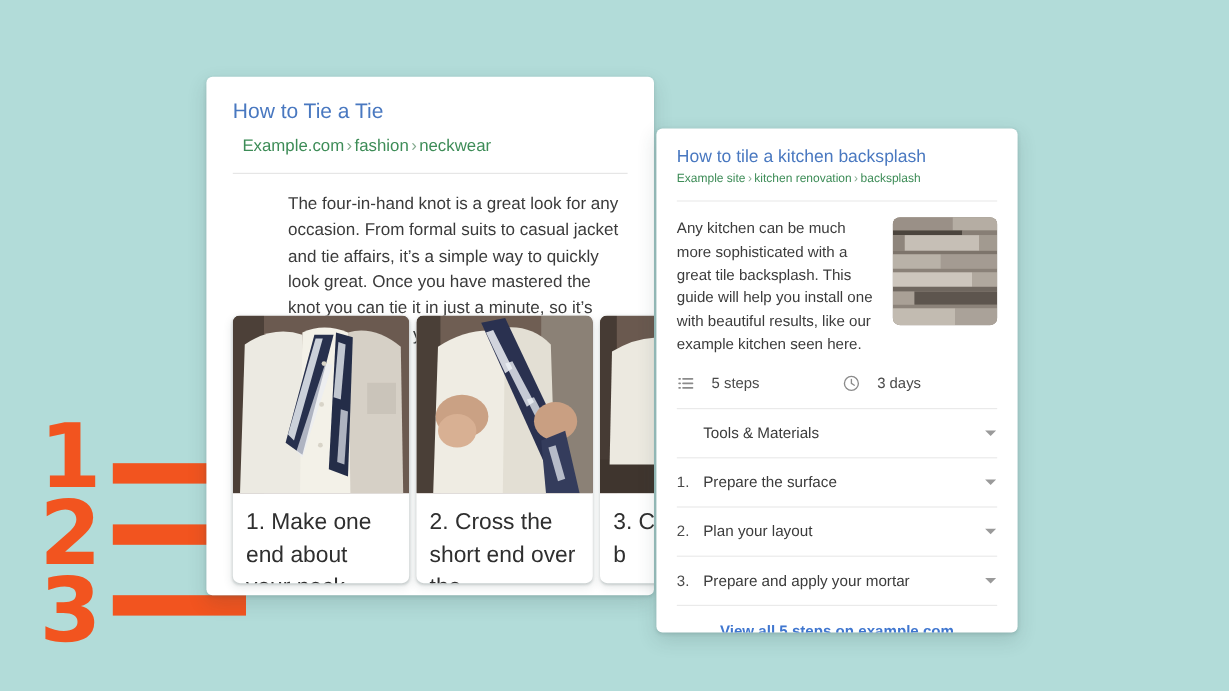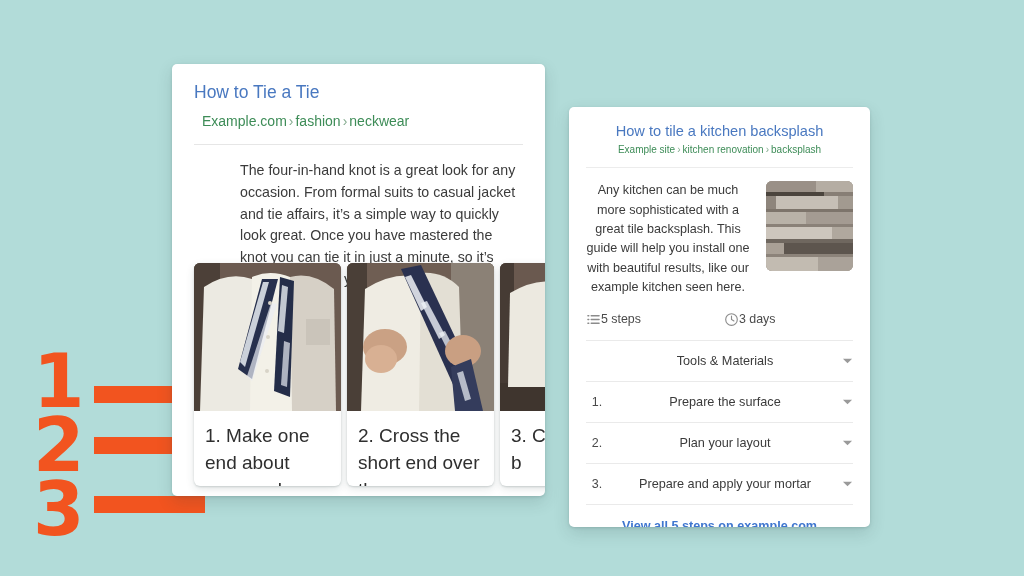--- a/index.html
+++ b/index.html
@@ -134,26 +134,25 @@
   .step-cap {
     padding: 11px 11px 14px 11px;
     font-size: 19px;
     line-height: 1.43;
     color: #2f2f2f;
     height: 50px;
   }
 
   
   #panel-tile {
-    left: 569px;
+    left: 547px;
     top: 107px;
     width: 301px;
     height: 420px;
     z-index: 3;
-    text-align: center;
   }
   .tile-head {
     padding: 15px 17px 0 17px;
   }
   .tile-title {
     color: #4978c0;
     font-size: 14.6px;
     line-height: 1.25;
     margin: 0 0 4px 0;
     font-weight: 400;
@@ -194,21 +193,21 @@
   
   .meta-row {
     display: flex;
     align-items: center;
     padding: 14px 17px 13px 17px;
     gap: 6px;
   }
   .meta-item {
     display: flex;
     align-items: center;
-    gap: 0;
+    gap: 14px;
     font-size: 12.4px;
     color: #4a4a4a;
   }
   .meta-item.first { width: 132px; }
   .meta-ico {
     width: 15px;
     height: 15px;
     flex: 0 0 15px;
     display: block;
     color: #8b8b8b;

